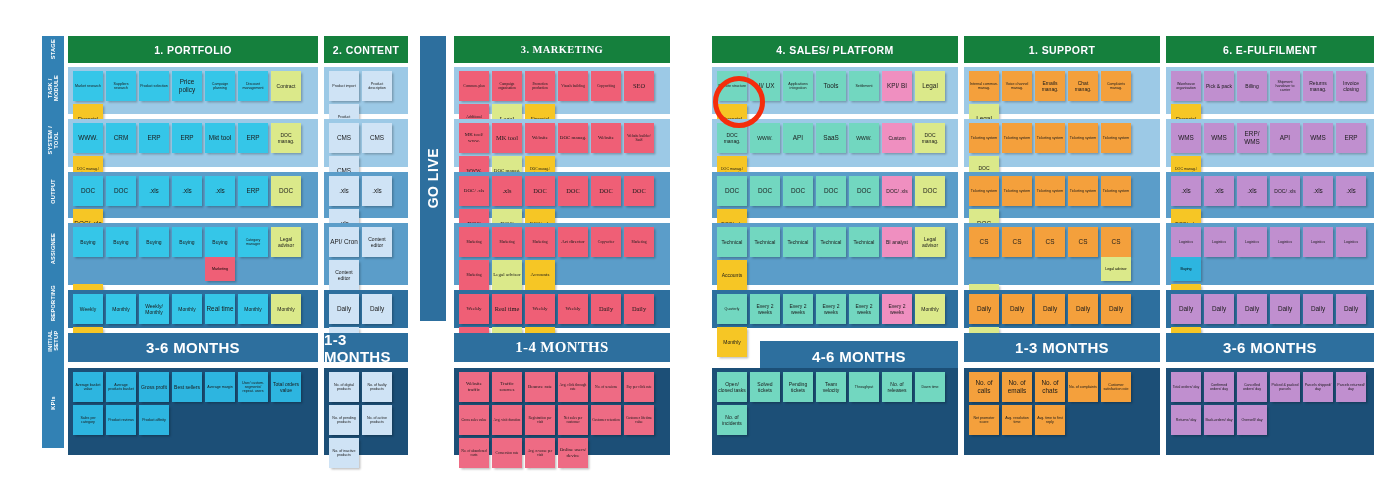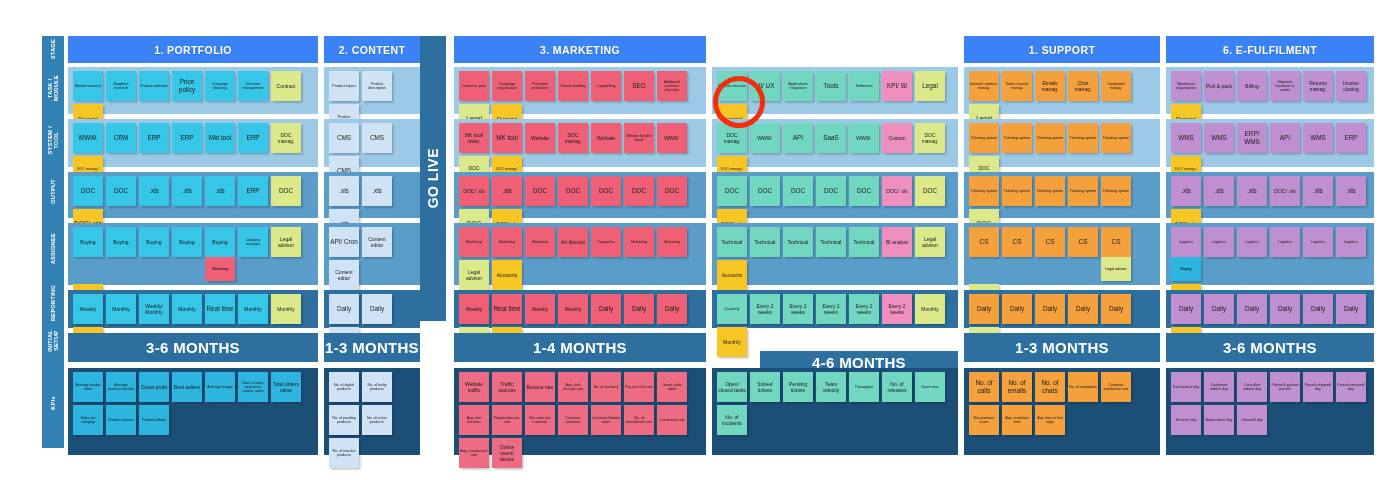--- a/index.html
+++ b/index.html
@@ -17,21 +17,21 @@
   
   .golive{position:absolute;left:420px;top:36px;width:26px;height:285px;background:#2d6f9e;
       display:flex;align-items:center;justify-content:center;}
   .golive span{writing-mode:vertical-rl;transform:rotate(180deg);color:#fff;font-weight:bold;
       font-size:14px;letter-spacing:.5px;}
 
   
   .cols{position:absolute;left:68px;top:36px;height:412px;right:14px;}
   .col{position:absolute;top:0;bottom:0;}
 
-  .hdr{position:absolute;top:0;left:0;right:0;height:27px;background:#3b82f6;
+  .hdr{position:absolute;top:0;left:0;right:0;height:27px;background:#15803d;
        display:flex;align-items:center;justify-content:center;color:#ffffff;
        font-size:10.5px;font-weight:bold;letter-spacing:.4px;
        text-shadow:0 1px 1px rgba(40,80,110,.35);}
 
   .band{position:absolute;left:0;right:0;background:#9cc9e6;}
   .band.dark{background:#5b9dc9;}
   .band.darker{background:#2d6f9e;}
   .band.navy{background:#1c4f77;}
 
   .notes{position:absolute;left:5px;right:5px;top:4px;bottom:4px;
@@ -283,21 +283,21 @@
             </div>
             <div class="note-wrap">
               <div class="note c-skyblue">Product reviews</div>
             </div>
             <div class="note-wrap">
               <div class="note c-skyblue">Product affinity</div>
             </div>
           </div>
         </div>
       </div>
-      <div class="col" style="left: 256px; width: 96px;">
+      <div class="col" style="left: 256px; width: 84px;">
         <div class="hdr">2. CONTENT</div>
         <div class="band " style="top: 31px; height: 47px;">
           <div class="notes">
             <div class="note-wrap">
               <div class="note c-pale">Product import</div>
             </div>
             <div class="note-wrap">
               <div class="note c-pale">Product description</div>
             </div>
             <div class="note-wrap">
@@ -373,21 +373,21 @@
             </div>
             <div class="note-wrap">
               <div class="note c-pale">No. of active products</div>
             </div>
             <div class="note-wrap">
               <div class="note c-pale">No. of inactive products</div>
             </div>
           </div>
         </div>
       </div>
-      <div class="col" style="left: 386px; width: 252px;">
+      <div class="col" style="left: 386px; width: 216px; font-family: Liberation Serif, serif;">
         <div class="hdr">3. MARKETING</div>
         <div class="band " style="top: 31px; height: 47px;">
           <div class="notes">
             <div class="note-wrap">
               <div class="note c-pink">Commun. plan</div>
             </div>
             <div class="note-wrap">
               <div class="note c-pink">Campaign organisation</div>
             </div>
             <div class="note-wrap">
@@ -587,20 +587,21 @@
             <div class="note-wrap">
               <div class="note c-pink2">Avg. revenue per visit</div>
             </div>
             <div class="note-wrap">
               <div class="note c-pink2 med">Online users/ device</div>
             </div>
           </div>
         </div>
       </div>
       <div class="col" style="left: 644px; width: 246px;">
+        <div class="hdr">4. SALES/ PLATFORM</div>
         <div class="band " style="top: 31px; height: 47px;">
           <div class="notes">
             <div class="note-wrap">
               <div class="note c-mint">Website structure</div>
             </div>
             <div class="note-wrap">
               <div class="note c-mint big">UI/ UX</div>
             </div>
             <div class="note-wrap">
               <div class="note c-mint">Applications integration</div>
@@ -727,21 +728,21 @@
               <div class="note c-magenta med">Every 2 weeks</div>
             </div>
             <div class="note-wrap">
               <div class="note c-lime med">Monthly</div>
             </div>
             <div class="note-wrap">
               <div class="note c-yellow med">Monthly</div>
             </div>
           </div>
         </div>
-        <div class="band darker" style="top: 315px; height: 23px; margin-left: 48px;">
+        <div class="band darker" style="top: 305px; height: 31px; margin-left: 48px;">
           <div class="months">4-6 MONTHS</div>
         </div>
         <div class="band navy" style="top: 332px; height: 87px;">
           <div class="notes">
             <div class="note-wrap">
               <div class="note c-mint med">Open/ closed tasks</div>
             </div>
             <div class="note-wrap">
               <div class="note c-mint med">Solved tickets</div>
             </div>

